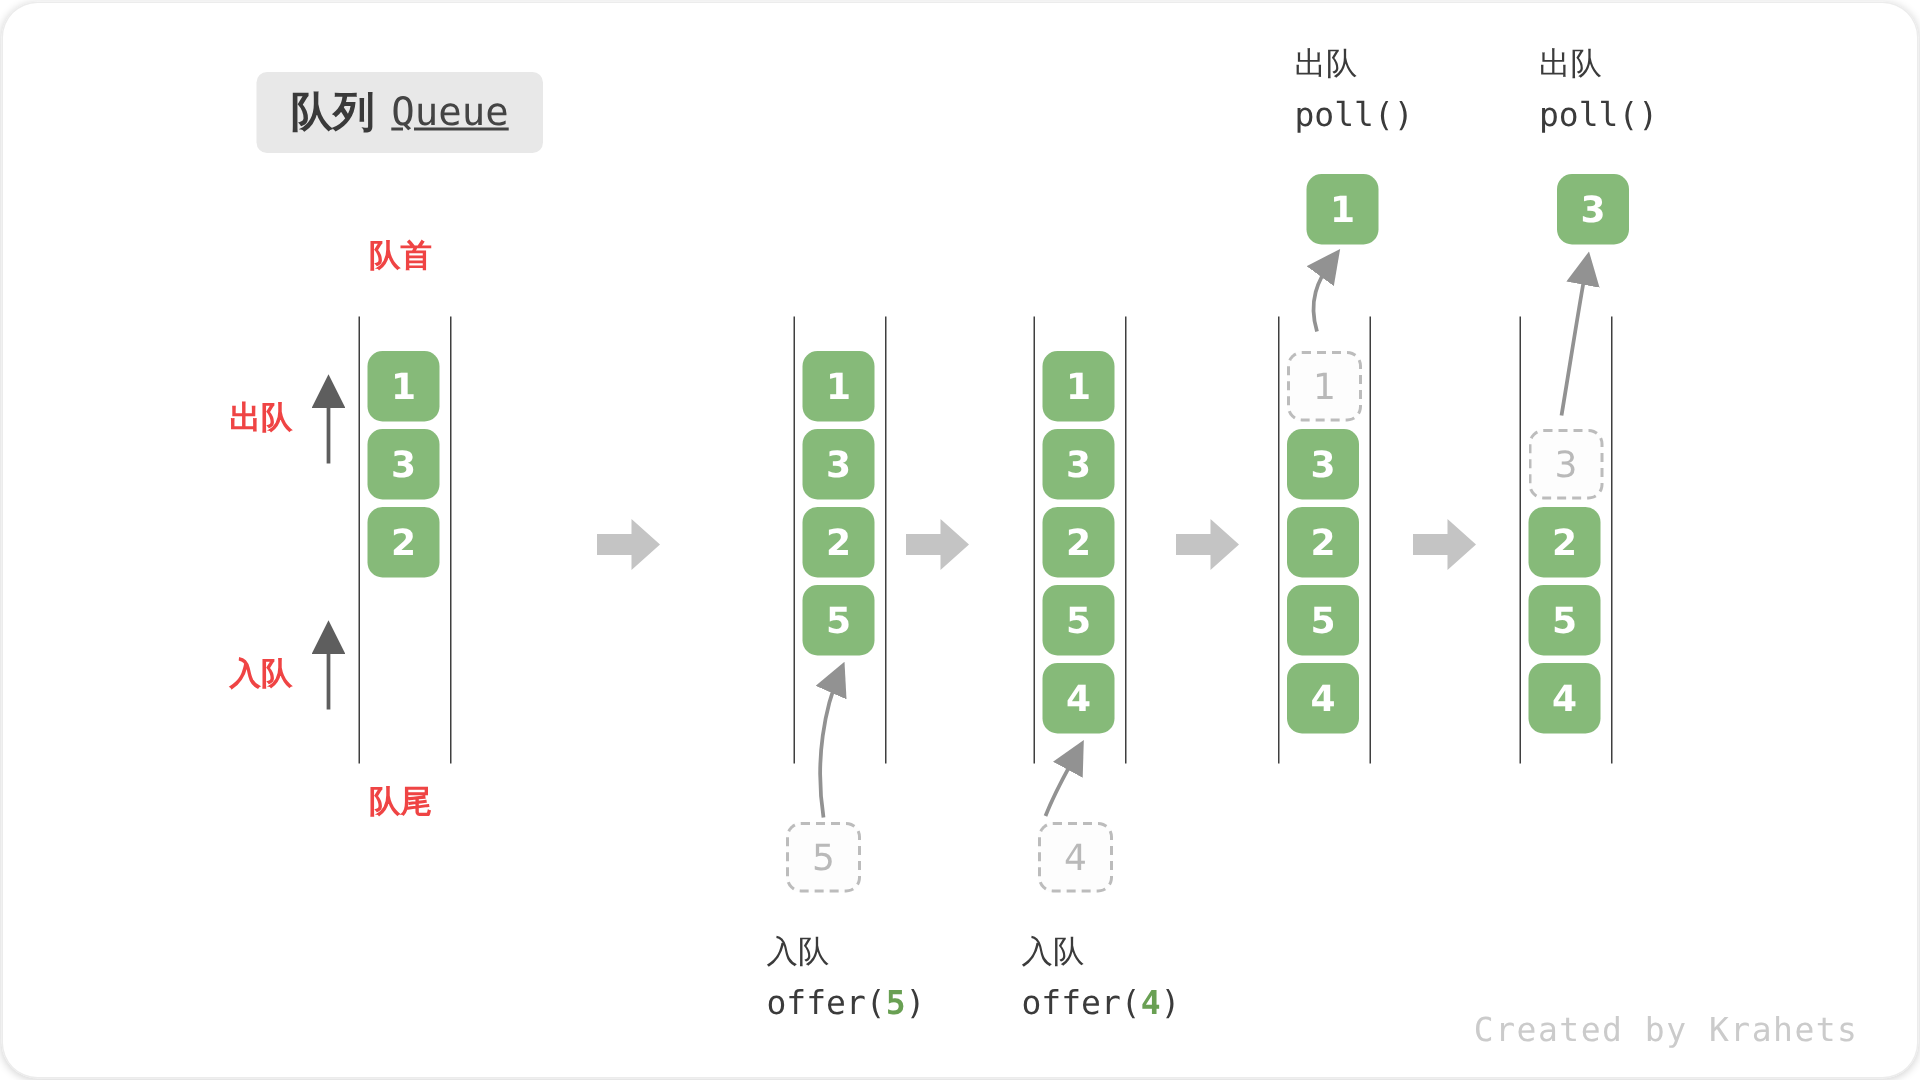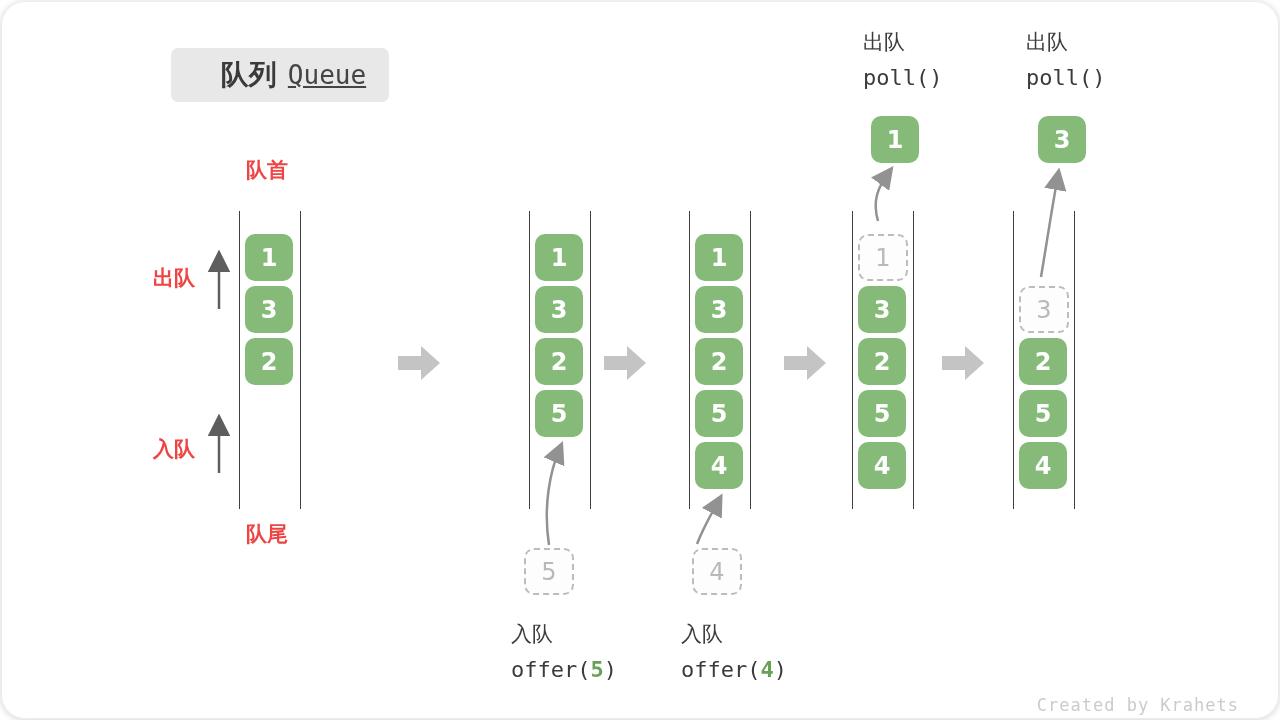--- a/index.html
+++ b/index.html
@@ -8,21 +8,21 @@
     background:#ffffff;border-radius:24px;
     box-shadow:0 1px 6px rgba(0,0,0,.18), inset 0 0 0 1px #ececec;
     overflow:hidden;
     font-family:"DejaVu Sans","Liberation Sans",sans-serif;
   }
   .abs{position:absolute;}
   .overlay{position:absolute;left:0;top:0;pointer-events:none;}
   
   .title-box{
     left:170px;top:47px;width:191px;height:54px;background:#e8e8e8;border-radius:7px;
-    display:flex;align-items:center;justify-content:center;gap:11px;padding-left:27px;
+    display:flex;align-items:center;justify-content:center;gap:11px;
   }
   .title-zh{font-size:28px;font-weight:700;color:#3a3a3a;}
   .title-en{font-family:"DejaVu Sans Mono","Liberation Mono",monospace;font-size:26px;color:#444444;text-decoration:underline;}
   
   .side-lbl{font-size:21px;font-weight:700;color:#ef4444;white-space:nowrap;}
   
   .col{top:210px;width:60px;height:298px;border-left:1.5px solid #3f3f3f;border-right:1.5px solid #3f3f3f;}
   
   .box{
     width:48px;height:47px;border-radius:10px;background:#86ba79;
@@ -37,21 +37,21 @@
   .caption{white-space:nowrap;}
   .caption .zh{font-size:21px;font-weight:500;color:#3b3b3b;line-height:26px;}
   .caption .fn{
     font-family:"DejaVu Sans Mono","Liberation Mono",monospace;
     font-size:22px;color:#3b3b3b;line-height:30px;margin-top:8px;
   }
   .caption .fn .green{color:#69a053;font-weight:700;}
   .watermark{
     right:40px;top:674px;
     font-family:"DejaVu Sans Mono","Liberation Mono",monospace;
-    font-size:17px;color:#cbcbcb;letter-spacing:1px;margin-top:20px;
+    font-size:22px;color:#cbcbcb;letter-spacing:1px;
   }
 </style>
 </head>
 <body>
 
 <div class="canvas">
 
   <svg class="overlay" width="1278" height="718" viewBox="0 0 1278 718">
     <defs>
       <marker id="head-dark" markerWidth="9" markerHeight="9" refX="6" refY="4.5" orient="auto">

